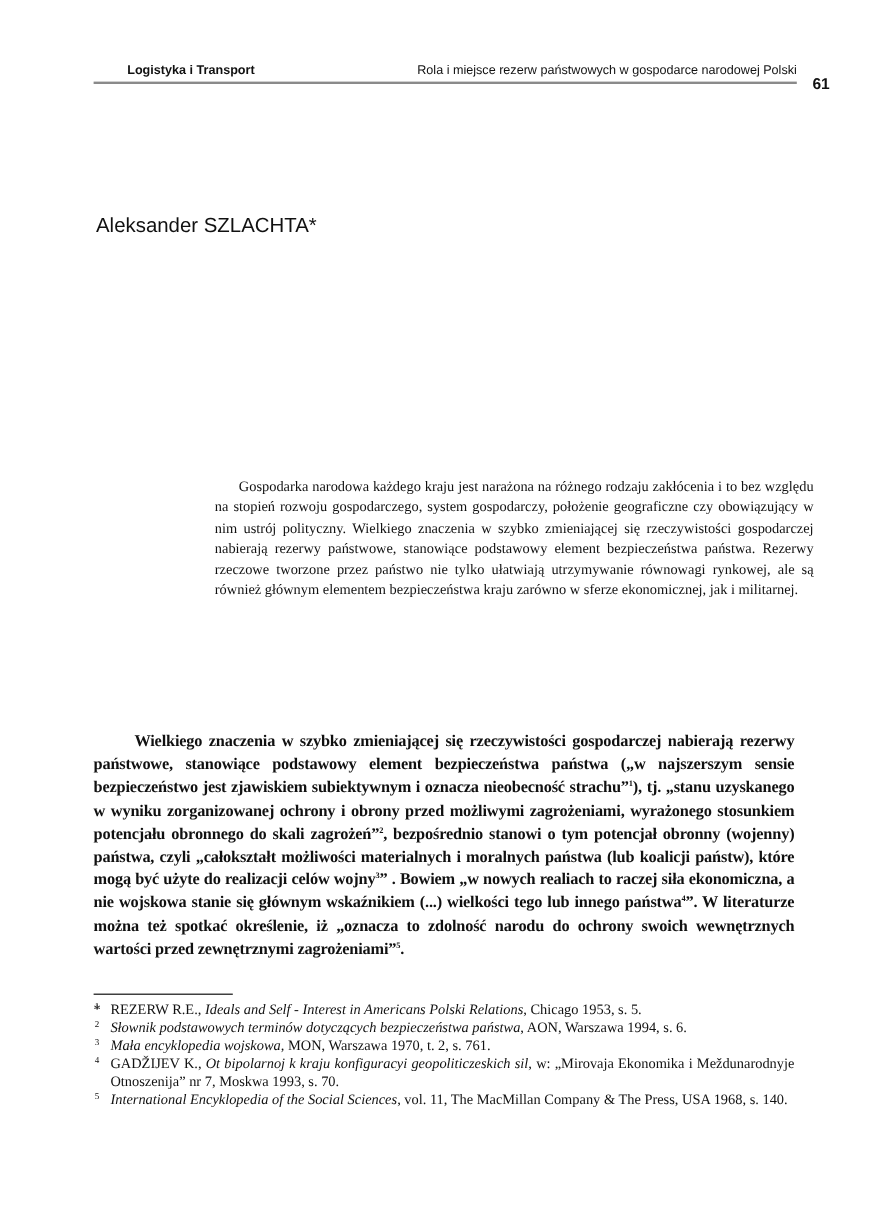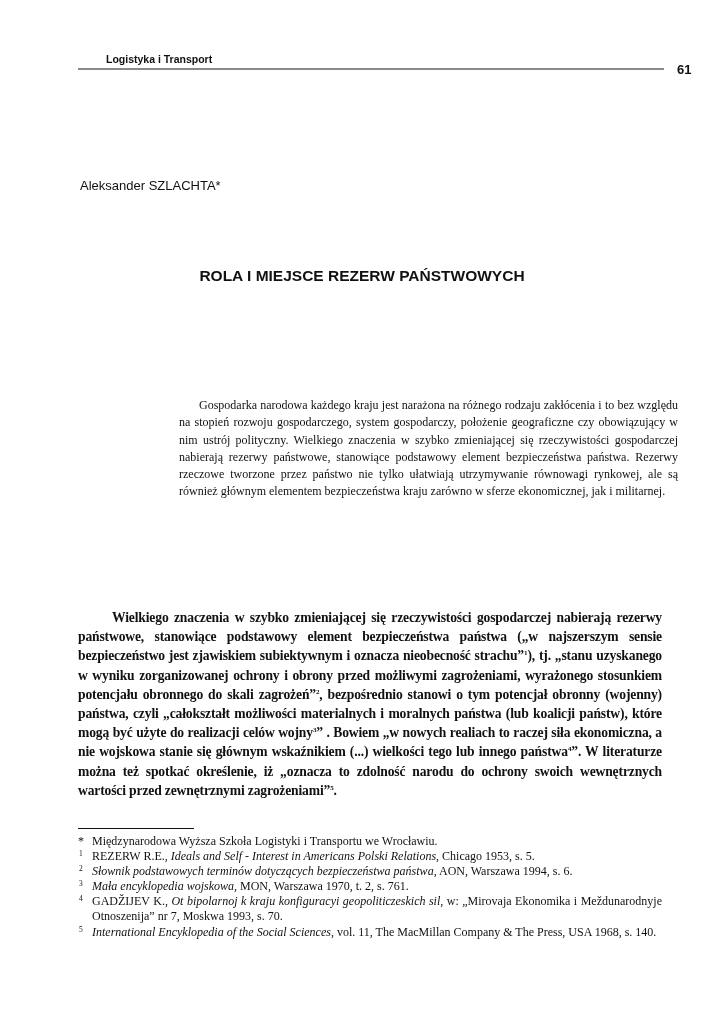--- a/index.html
+++ b/index.html
@@ -14,21 +14,21 @@
     padding-bottom: 1px;
   }
   .header .journal { position: absolute; left: 0; top: 0; font-weight: bold; padding-left: 28px; }
   .header .running-title { position: absolute; right: 0; top: 0; }
   .page-number {
     position: absolute; left: 677px; top: 62px;
     font-family: "Liberation Sans", sans-serif; font-weight: bold; font-size: 13px;
   }
   .author {
     position: absolute; left: 80px; top: 178px;
-    font-family: "Liberation Sans", sans-serif; font-size: 13px;
+    font-family: "Liberation Sans", sans-serif; font-size: 17px;
   }
   .title {
     position: absolute; left: 80px; width: 564px; top: 266px;
     font-family: "Liberation Sans", sans-serif; font-weight: bold; font-size: 15.5px;
     text-align: center; line-height: 20px;
   }
   .abstract {
     position: absolute; left: 163px; width: 499px; top: 381px;
     font-family: "Liberation Serif", serif; font-size: 12px; line-height: 17.3px;
     text-align: justify; text-indent: 20px; margin: 16px;
@@ -52,38 +52,38 @@
     position: absolute; left: 0; top: 0;
   }
   .fn .mark.num { font-size: 7.5px; top: -3px; left: 1px; }
   .fn i { font-style: italic; }
 </style>
 </head>
 <body>
 
 <div class="header">
   <span class="journal">Logistyka i Transport</span>
+  <span class="running-title">Rola i miejsce rezerw państwowych w gospodarce narodowej Polski</span>
 </div>
 <div class="page-number">61</div>
 
 <div class="author">Aleksander SZLACHTA*</div>
 
 <div class="title">
-  <div>ROLA I MIEJSCE REZERW PAŃSTWOWYCH</div>
 </div>
 
 <p class="abstract">Gospodarka narodowa każdego kraju jest narażona na różnego rodzaju zakłócenia i to bez względu na stopień rozwoju gospodarczego, system gospodarczy, położenie geograficzne czy obowiązujący w nim ustrój polityczny. Wielkiego znaczenia w szybko zmieniającej się rzeczywistości gospodarczej nabierają rezerwy państwowe, stanowiące podstawowy element bezpieczeństwa państwa. Rezerwy rzeczowe tworzone przez państwo nie tylko ułatwiają utrzymywanie równowagi rynkowej, ale są również głównym elementem bezpieczeństwa kraju zarówno w sferze ekonomicznej, jak i militarnej.</p>
 
 <p class="body-text"><span>Wielkiego znaczenia w szybko zmieniającej się rzeczywistości gospodarczej nabierają rezerwy państwowe, stanowiące podstawowy element bezpieczeństwa państwa („w najszerszym sensie bezpieczeństwo jest zjawiskiem subiektywnym i oznacza nieobecność strachu”</span><sup>1</sup><span>), tj. „stanu uzyskanego w wyniku zorganizowanej ochrony i obrony przed możliwymi zagrożeniami, wyrażonego stosunkiem potencjału obronnego do skali zagrożeń”</span><sup>2</sup><span>, bezpośrednio stanowi o tym potencjał obronny (wojenny) państwa, czyli „całokształt możliwości materialnych i moralnych państwa (lub koalicji państw), które mogą być użyte do realizacji celów wojny</span><sup>3</sup><span>” . Bowiem „w nowych realiach to raczej siła ekonomiczna, a nie wojskowa stanie się głównym wskaźnikiem (...) wielkości tego lub innego państwa</span><sup>4</sup><span>”. W literaturze można też spotkać określenie, iż „oznacza to zdolność narodu do ochrony swoich wewnętrznych wartości przed zewnętrznymi zagrożeniami”</span><sup>5</sup><span>.</span></p>
 
 <div class="fn-rule"></div>
 
 <div class="footnotes">
   <p class="fn">
-    <span class="mark">*</span><span>Międzynarodowa Wyższa Szkoła Logistyki i Transportu we Wrocławiu.</span>
+    <span class="mark">*</span>
   </p>
   <p class="fn">
     <span class="mark num">1</span><span>REZERW R.E., </span><i>Ideals and Self - Interest in Americans Polski Relations</i><span>, Chicago 1953, s. 5.</span>
   </p>
   <p class="fn">
     <span class="mark num">2</span><span></span><i>Słownik podstawowych terminów dotyczących bezpieczeństwa państwa</i><span>, AON, Warszawa 1994, s. 6.</span>
   </p>
   <p class="fn">
     <span class="mark num">3</span><span></span><i>Mała encyklopedia wojskowa,</i><span> MON, Warszawa 1970, t. 2, s. 761.</span>
   </p>

